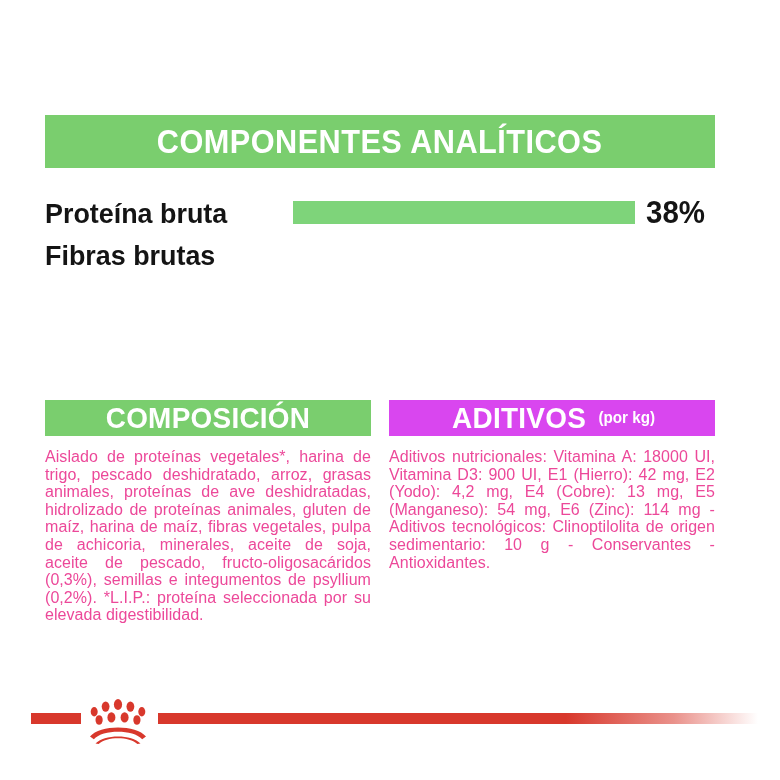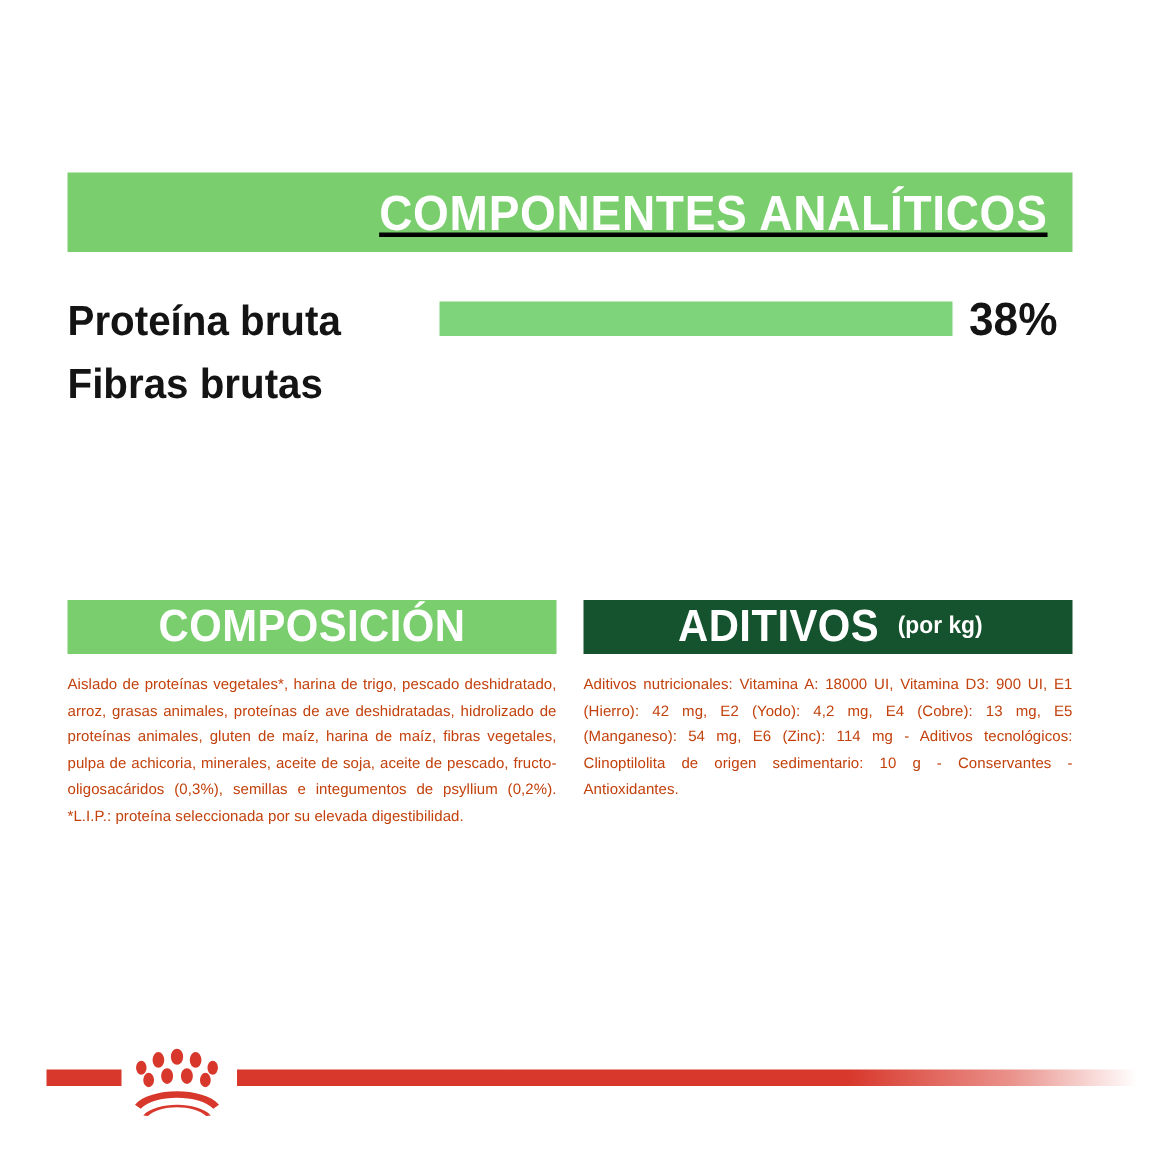--- a/index.html
+++ b/index.html
@@ -20,22 +20,21 @@
     position: absolute;
     left: 45px;
     top: 115px;
     width: 670px;
   }
   .green-banner {
     background: #7ACE6E;
     height: 53px;
     display: flex;
     align-items: center;
-    justify-content: flex-end;
-    text-decoration: underline;
+    justify-content: center;
   }
   .green-banner .banner-title {
     color: #ffffff;
     font-family: "Liberation Sans", sans-serif;
     font-weight: bold;
     font-size: 33px;
     letter-spacing: 0.5px;
     transform: scaleX(0.93);
     white-space: nowrap;
   }
@@ -123,23 +122,23 @@
     font-size: 16px;
     margin-left: 6px;
     white-space: nowrap;
     transform: scaleX(0.95);
     font-family: "Liberation Sans", sans-serif;
   }
 
   .col-body {
     margin-top: 12px;
     font-family: "Liberation Sans", sans-serif;
-    font-size: 10px;
+    font-size: 16px;
     line-height: 17.6px;
-    color: #c2410c;
+    color: #ec4899;
     text-align: justify;
     text-justify: inter-word;
     letter-spacing: 0.05px;
   }
 
   
   #footer-brand {
     position: absolute;
     left: 0;
     top: 693px;
@@ -199,21 +198,21 @@
 <section id="columns">
 
   <div class="col">
     <div class="col-banner" style="background: rgb(122, 206, 110);">
       <span class="col-title">COMPOSICIÓN</span>
     </div>
     <p class="col-body">Aislado de proteínas vegetales*, harina de trigo, pescado deshidratado, arroz, grasas animales, proteínas de ave deshidratadas, hidrolizado de proteínas animales, gluten de maíz, harina de maíz, fibras vegetales, pulpa de achicoria, minerales, aceite de soja, aceite de pescado, fructo-oligosacáridos (0,3%), semillas e integumentos de psyllium (0,2%). *L.I.P.: proteína seleccionada por su elevada digestibilidad.</p>
   </div>
 
   <div class="col">
-    <div class="col-banner" style="background: #14532d;">
+    <div class="col-banner" style="background: #d946ef;">
       <span class="col-title">ADITIVOS</span>
       <span class="col-subtitle">(por kg)</span>
     </div>
     <p class="col-body">Aditivos nutricionales: Vitamina A: 18000 UI, Vitamina D3: 900 UI, E1 (Hierro): 42 mg, E2 (Yodo): 4,2 mg, E4 (Cobre): 13 mg, E5 (Manganeso): 54 mg, E6 (Zinc): 114 mg - Aditivos tecnológicos: Clinoptilolita de origen sedimentario: 10 g - Conservantes - Antioxidantes.</p>
   </div>
 
 </section>
 
 <div id="footer-brand">
   <div id="rule-left"></div>

